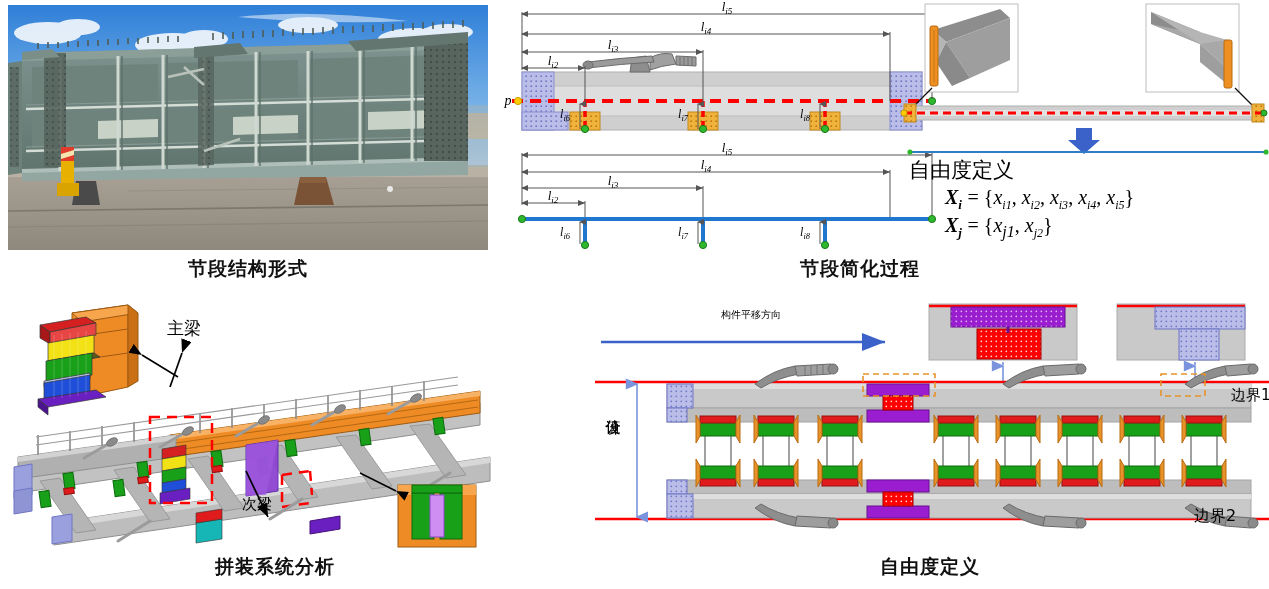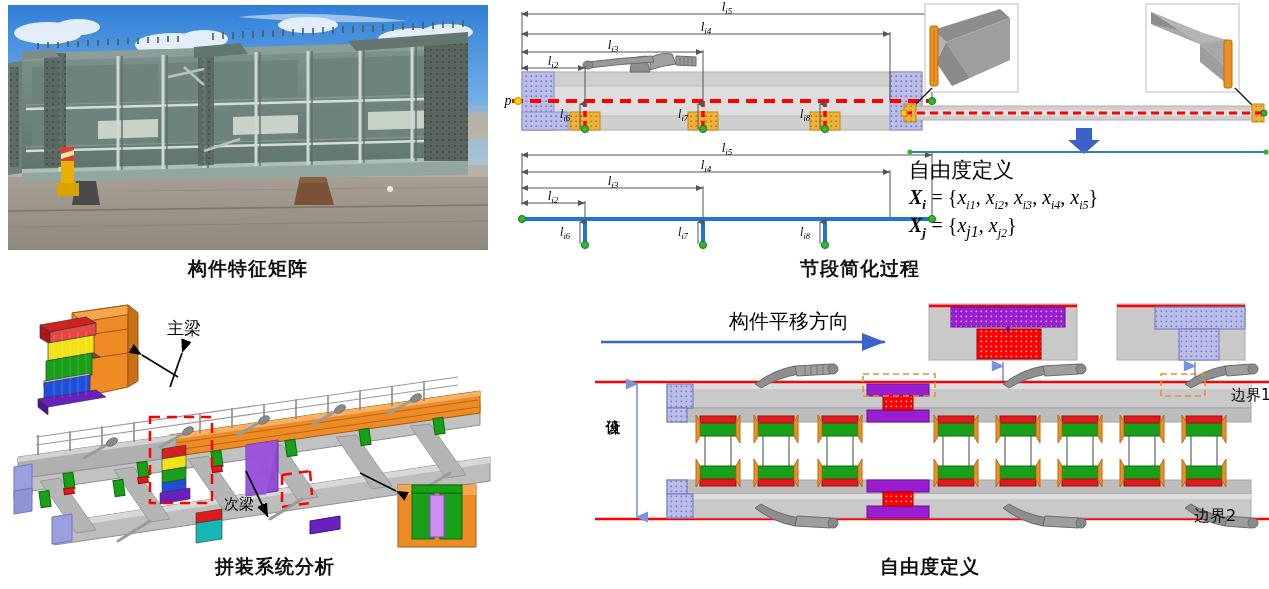--- a/index.html
+++ b/index.html
@@ -3,21 +3,21 @@
 <meta charset="utf-8">
 <style>
   html,body{margin:0;padding:0;background:#ffffff;}
   body{width:1269px;height:589px;position:relative;overflow:hidden;
        font-family:"Liberation Sans","DejaVu Sans",sans-serif;color:#000;}
   .panel{position:absolute;}
   .cap{position:absolute;text-align:center;font-weight:bold;font-size:19px;
        letter-spacing:1px;color:#111;white-space:nowrap;}
   svg{display:block;overflow:visible;}
   .mathi{font-family:"Liberation Serif","DejaVu Serif",serif;font-style:italic;}
-  .mathb{font-family:"Liberation Serif","DejaVu Serif",serif;font-style:italic;font-weight:bold;}
+  .mathb{font-family:"Liberation Serif","DejaVu Serif",serif;font-style:italic;font-weight:bold;margin-left:36px;}
   .mathr{font-family:"Liberation Serif","DejaVu Serif",serif;}
   .formula{position:absolute;white-space:nowrap;}
   .vlabel{position:absolute;writing-mode:vertical-rl;text-orientation:upright;
           font-size:15px;font-family:"DejaVu Sans",sans-serif;}
   .lbl{position:absolute;white-space:nowrap;font-size:14px;
        font-family:"DejaVu Sans",sans-serif;}
 </style>
 </head>
 <body>
 
@@ -189,21 +189,21 @@
 
     <g>
       <rect x="53" y="142" width="13" height="48" fill="#e8b000"></rect>
       <path d="M53 142 L66 142 L66 156 L53 156 Z" fill="#e03b2b"></path>
       <path d="M53 149 L66 145 L66 150 L53 154 Z" fill="#f5e3b0"></path>
       <rect x="49" y="178" width="22" height="13" fill="#d9a400"></rect>
     </g>
     <circle cx="382" cy="184" r="3" fill="#e8e8e8"></circle>
   </svg>
 </div>
-<div class="cap" style="left:88px;top:256px;width:320px;">构件特征矩阵</div>
+<div class="cap" style="left:88px;top:256px;width:320px;">节段结构形式</div>
 
 <div class="panel" style="left:500px;top:0px;width:769px;height:250px;">
   <svg width="769" height="250" viewBox="0 0 769 250">
     <defs>
       <marker id="ah" markerWidth="8" markerHeight="8" refX="7" refY="3" orient="auto">
         <path d="M0,0 L7,3 L0,6 Z" fill="#555"></path>
       </marker>
       <marker id="ah2" markerWidth="8" markerHeight="8" refX="1" refY="3" orient="auto">
         <path d="M7,0 L0,3 L7,6 Z" fill="#555"></path>
       </marker>
@@ -535,21 +535,21 @@
         <rect x="420" y="200" width="14" height="42" fill="#cf8ef2" stroke="#8e44d0"></rect>
         <rect x="402" y="190" width="50" height="8" fill="#18a018" stroke="#0c6b0c"></rect>
         <line x1="386" y1="196" x2="350" y2="178" stroke="#000" stroke-width="1.5" marker-start="url(#bk)"></line>
       </g>
 
       <line x1="172" y1="58" x2="160" y2="92" stroke="#000" stroke-width="1.7" marker-start="url(#bk)"></line>
       <line x1="236" y1="176" x2="258" y2="222" stroke="#000" stroke-width="1.7" marker-end="url(#bk)"></line>
     </g>
   </svg>
   <div class="lbl" style="left:157px;top:22px;font-size:17px;">主梁</div>
-  <div class="lbl" style="left:214px;top:200px;font-size:15px;font-family:Liberation Mono, monospace;">次梁</div>
+  <div class="lbl" style="left:232px;top:200px;font-size:15px;font-family:Liberation Mono, monospace;">次梁</div>
 </div>
 <div class="cap" style="left:115px;top:554px;width:320px;text-align:center;">拼装系统分析</div>
 
 <div class="panel" style="left:595px;top:300px;width:674px;height:250px;">
   <svg width="674" height="250" viewBox="0 0 674 250">
     <defs>
       <marker id="blArr" markerWidth="10" markerHeight="10" refX="9" refY="3.5" orient="auto">
         <path d="M0,0 L9,3.5 L0,7 Z" fill="#3a62c8"></path>
       </marker>
       <marker id="blUp" markerWidth="9" markerHeight="9" refX="3.5" refY="1" orient="auto">
@@ -756,18 +756,18 @@
         <path d="M145 187 L141 180 L141 166 L145 159 Z" fill="#e8922a" stroke="#b96a10"></path>
       </g>
     </g>
 
     <g fill="none" stroke="#e8922a" stroke-width="1.6" stroke-dasharray="6 4">
       <rect x="268" y="74" width="72" height="22"></rect>
       <rect x="566" y="74" width="44" height="22"></rect>
     </g>
   </svg>
 
-  <div class="lbl" style="left:134px;top:8px;font-size:20px;">构件平移方向</div>
+  <div class="lbl" style="left:126px;top:8px;font-size:10px;">构件平移方向</div>
   <div class="vlabel" style="left:8px;top:108px;">设计值</div>
   <div class="lbl" style="left:636px;top:86px;font-size:15px;">边界1</div>
   <div class="lbl" style="left:599px;top:206px;font-size:16px;">边界2</div>
 </div>
 <div class="cap" style="left:800px;top:554px;width:260px;">自由度定义</div>
 
 </body></html>

